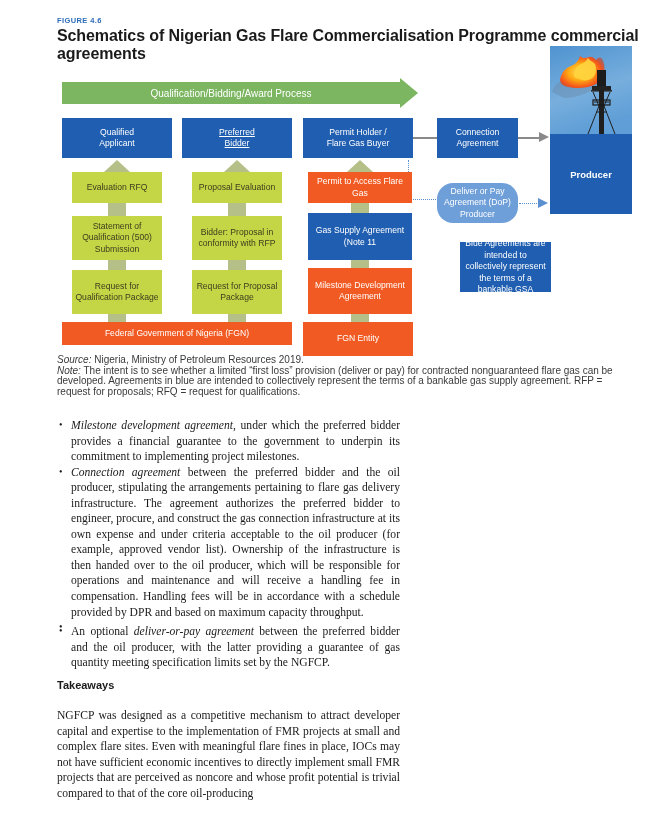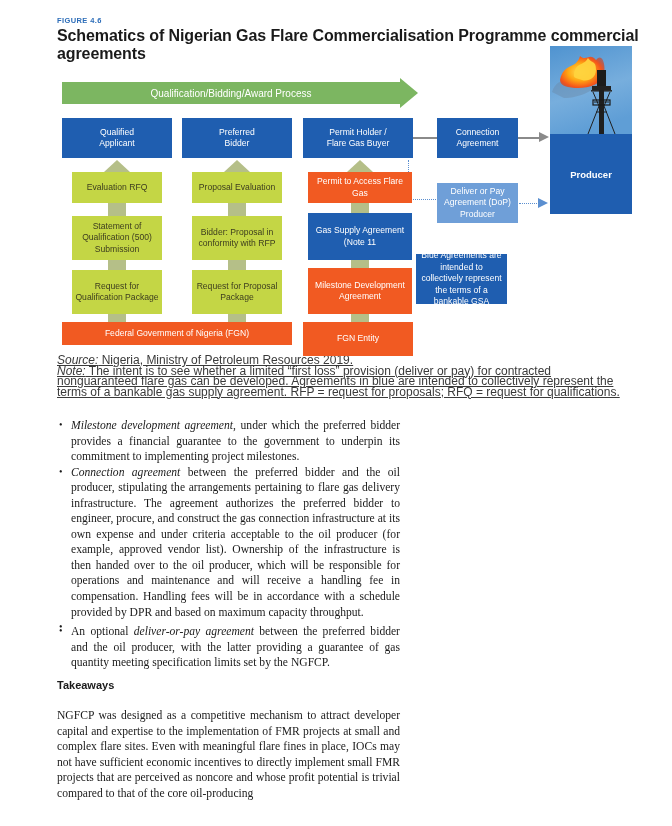--- a/index.html
+++ b/index.html
@@ -144,24 +144,23 @@
     z-index: 3;
   }
 
   
   .srcnote {
     position: absolute;
     left: 57px;
     top: 355px;
     width: 575px;
     font-family: "Liberation Sans", sans-serif;
-    font-size: 12px;
+    font-size: 10px;
     line-height: 10.5px;
     color: #3a3a3a;
-    text-decoration: underline;
   }
   .srcnote i { font-style: italic; }
 
   
   .body-col {
     position: absolute;
     left: 57px;
     top: 418px;
     width: 343px;
     font-size: 11.6px;
@@ -276,21 +275,21 @@
   <div class="box green" style="left:72px; top:172px; width:90px; height:31px;">
     <span>Evaluation RFQ</span>
   </div>
   <div class="box green" style="left:72px; top:216px; width:90px; height:44px;">
     <span>Statement of Qualification (500) Submission</span>
   </div>
   <div class="box green" style="left:72px; top:270px; width:90px; height:44px;">
     <span>Request for Qualification Package</span>
   </div>
 
-  <div class="box blue" style="left:182px; top:118px; width:110px; height:40px;">
+  <div class="box blue" style="left:182px; top:118px; width:110px; height:40px;text-decoration:underline;">
     <span style="white-space:pre-line">Preferred
 Bidder</span>
   </div>
   <div class="box green" style="left:192px; top:216px; width:90px; height:44px;">
     <span>Bidder: Proposal in conformity with RFP</span>
   </div>
   <div class="box green" style="left:192px; top:172px; width:90px; height:31px;">
     <span>Proposal Evaluation</span>
   </div>
   <div class="box green" style="left:192px; top:270px; width:90px; height:44px;justify-content:center;">
@@ -323,28 +322,28 @@
   <div class="hline" style="left:518px; top:137px; width:24px;"></div>
   <div class="arrowhead-gray" style="left:539px; top:132px;"></div>
 
   <div class="box blue" style="left:437px; top:118px; width:81px; height:40px;">
     <span>Connection Agreement</span>
   </div>
 
   <div class="dotline-v" style="left:408px; top:160px; height:40px;"></div>
   <div class="dotline-h" style="left:408px; top:199px; width:30px;"></div>
 
-  <div class="box lightblue" style="left:437px; top:183px; width:81px; height:40px;">
+  <div class="box lightblue" style="left:437px; top:183px; width:81px; height:40px;border-radius:16px;">
     <span>Deliver or Pay Agreement (DoP) Producer</span>
   </div>
 
   <div class="dotline-h" style="left:519px; top:203px; width:20px;"></div>
   <div class="arrowhead-blue" style="left:538px; top:198px;"></div>
 
-  <div class="box blue" style="left:416px; top:242px; width:91px; height:50px;margin-top:12px;">
+  <div class="box blue" style="left:460px; top:242px; width:91px; height:50px;">
     <span>Blue Agreements are intended to collectively represent the terms of a bankable GSA</span>
   </div>
 </div>
 
 <div class="srcnote">
   <div>
     <i>Source:</i><span> Nigeria, Ministry of Petroleum Resources 2019.</span>
   </div>
   <div>
     <i>Note:</i><span> The intent is to see whether a limited “first loss” provision (deliver or pay) for contracted nonguaranteed flare gas can be developed. Agreements in blue are intended to collectively represent the terms of a bankable gas supply agreement. RFP = request for proposals; RFQ = request for qualifications.</span>

